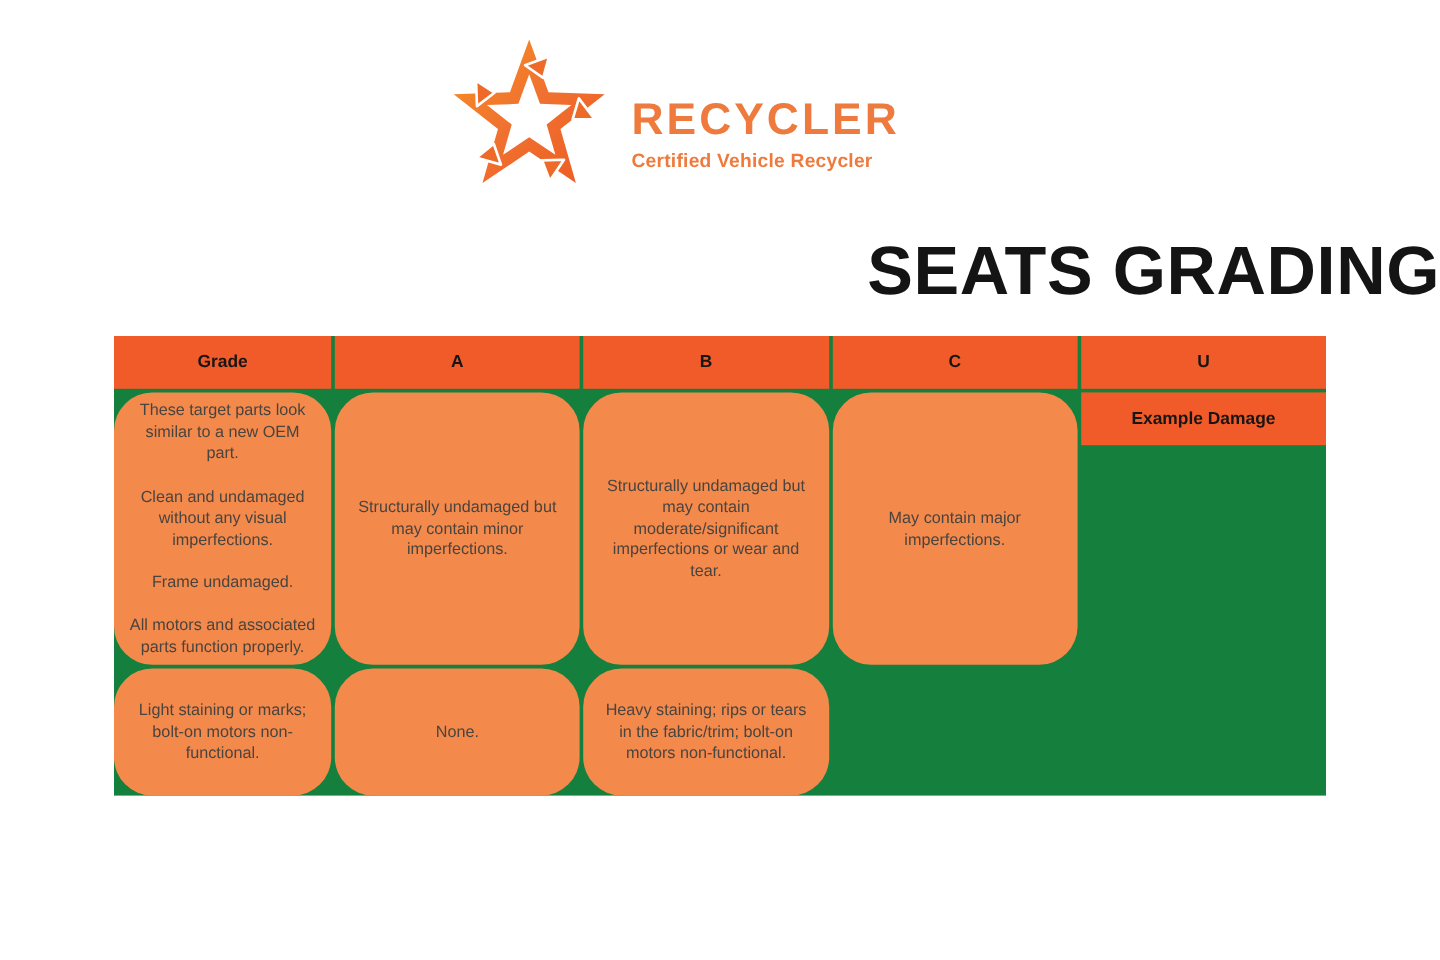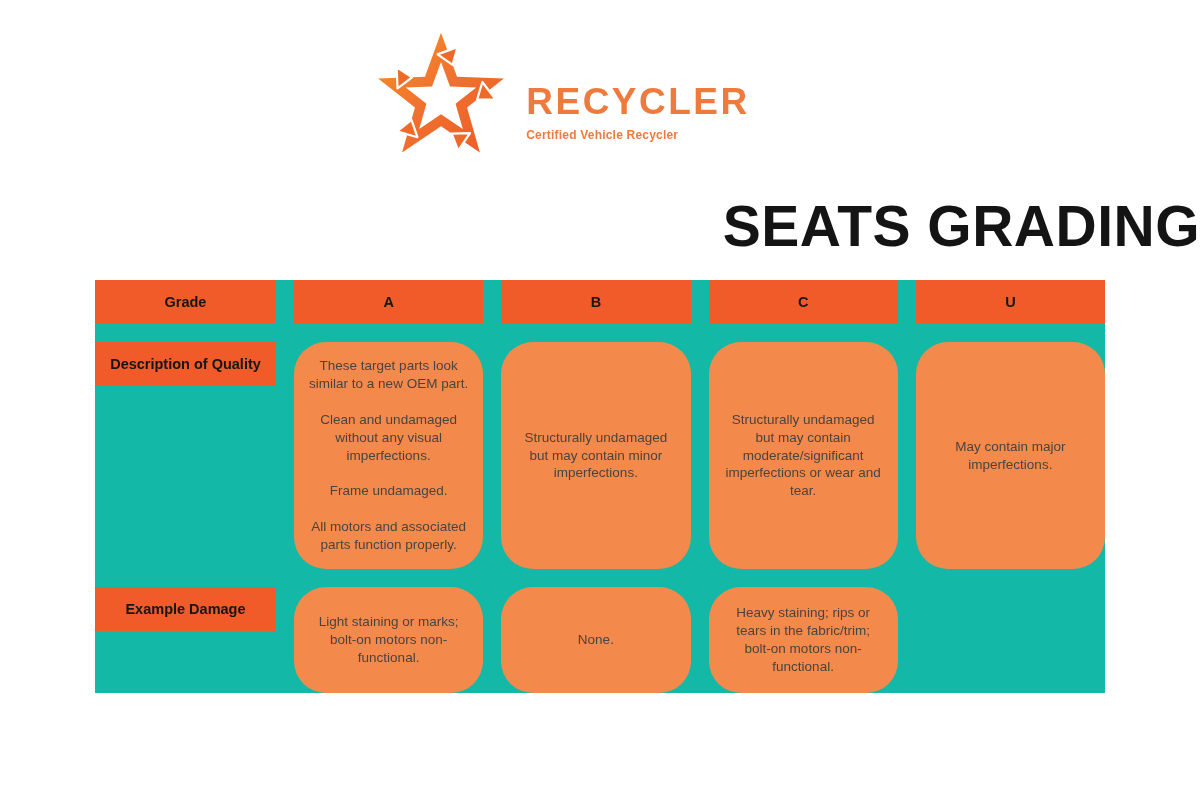--- a/index.html
+++ b/index.html
@@ -22,36 +22,36 @@
     transform:translateX(-42px);
   }
   .star{width:150px;height:150px;flex:0 0 auto;}
   .logo-text{display:flex;flex-direction:column;justify-content:center;margin-top:26px;}
   .brand{
     color:var(--orange-logo);
     font-size:37px;font-weight:bold;letter-spacing:2.5px;line-height:1;
   }
   .tagline{
     color:var(--orange-logo);
-    font-size:12px;font-weight:bold;letter-spacing:0.2px;margin-top:9px;line-height:1;
+    font-size:16px;font-weight:bold;letter-spacing:0.2px;margin-top:9px;line-height:1;
   }
   .page-title{
     margin-top:24px;
     text-align:right;
     font-size:57px;font-weight:800;letter-spacing:0.5px;
     color:var(--heading);
     line-height:1.0;
   }
   .grading-table{
     width:1010px;
     margin:25px auto 17px;
     display:grid;
     grid-template-columns:181px 1fr 1fr 1fr 1fr;
-    gap:18px;
-    background:#14b8a6;
+    gap:3px;
+    background:#15803d;
   }
   .cell{
     display:flex;align-items:center;justify-content:center;
     text-align:center;
     padding:8px 13px;
   }
   .cell.head{
     background:var(--orange-dark);
     color:#161616;
     font-weight:bold;font-size:14.5px;
@@ -101,21 +101,20 @@
 <h1 class="page-title">SEATS GRADING</h1>
 
 <div class="grading-table">
 
   <div class="cell head">Grade</div>
   <div class="cell head">A</div>
   <div class="cell head">B</div>
   <div class="cell head">C</div>
   <div class="cell head">U</div>
 
-  <div class="cell head r1">Description of Quality</div>
   <div class="cell body r1">These target parts look similar to a new OEM part.
 
 Clean and undamaged without any visual imperfections.
 
 Frame undamaged.
 
 All motors and associated parts function properly.</div>
   <div class="cell body r1">Structurally undamaged but may contain minor imperfections.</div>
   <div class="cell body r1">Structurally undamaged but may contain moderate/significant imperfections or wear and tear.</div>
   <div class="cell body r1">May contain major imperfections.</div>

